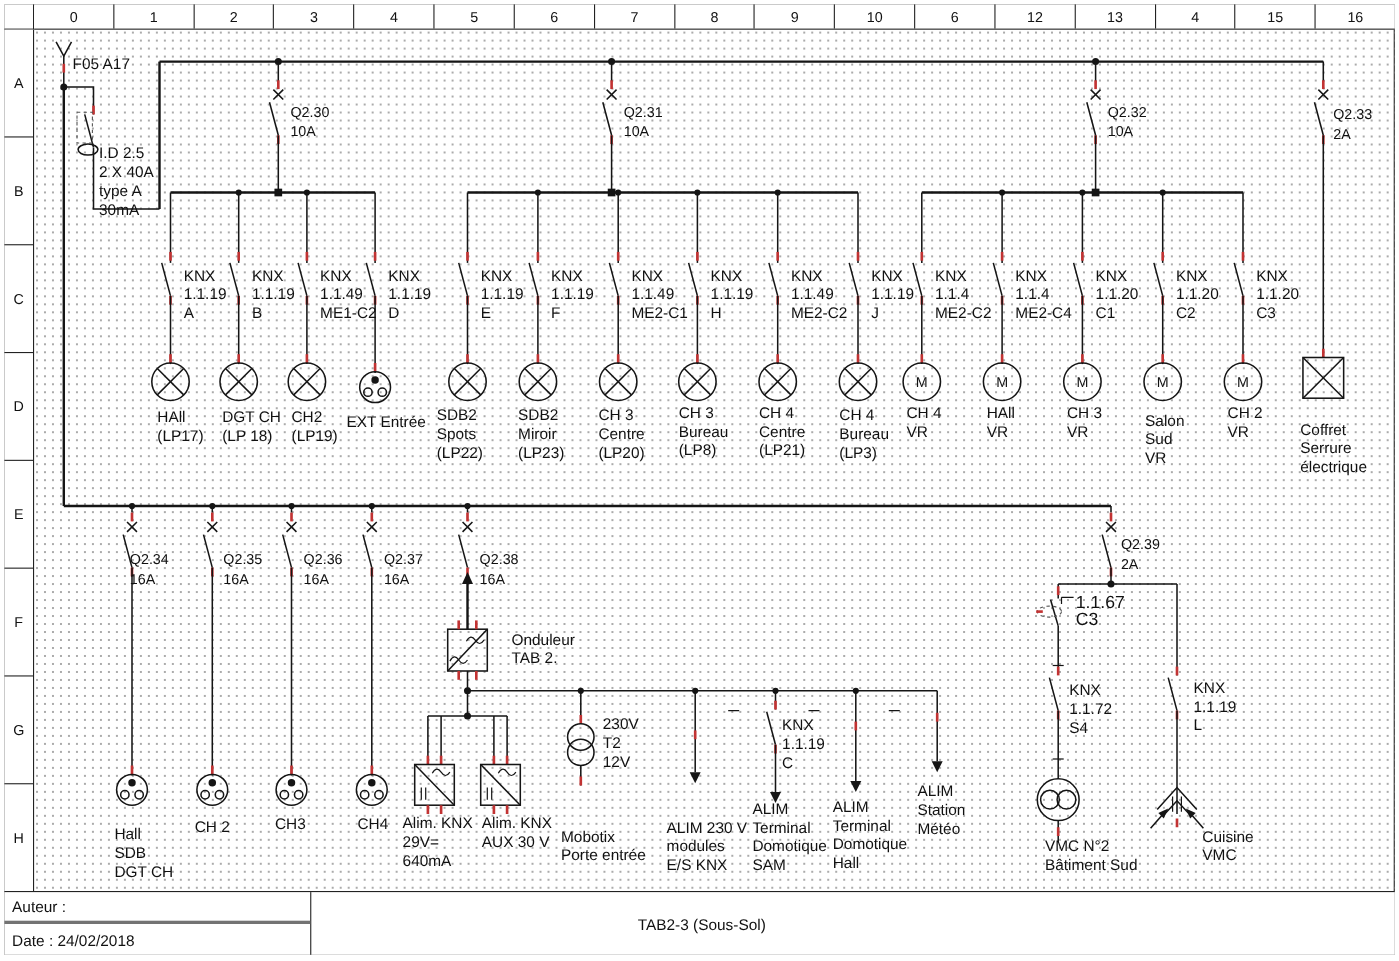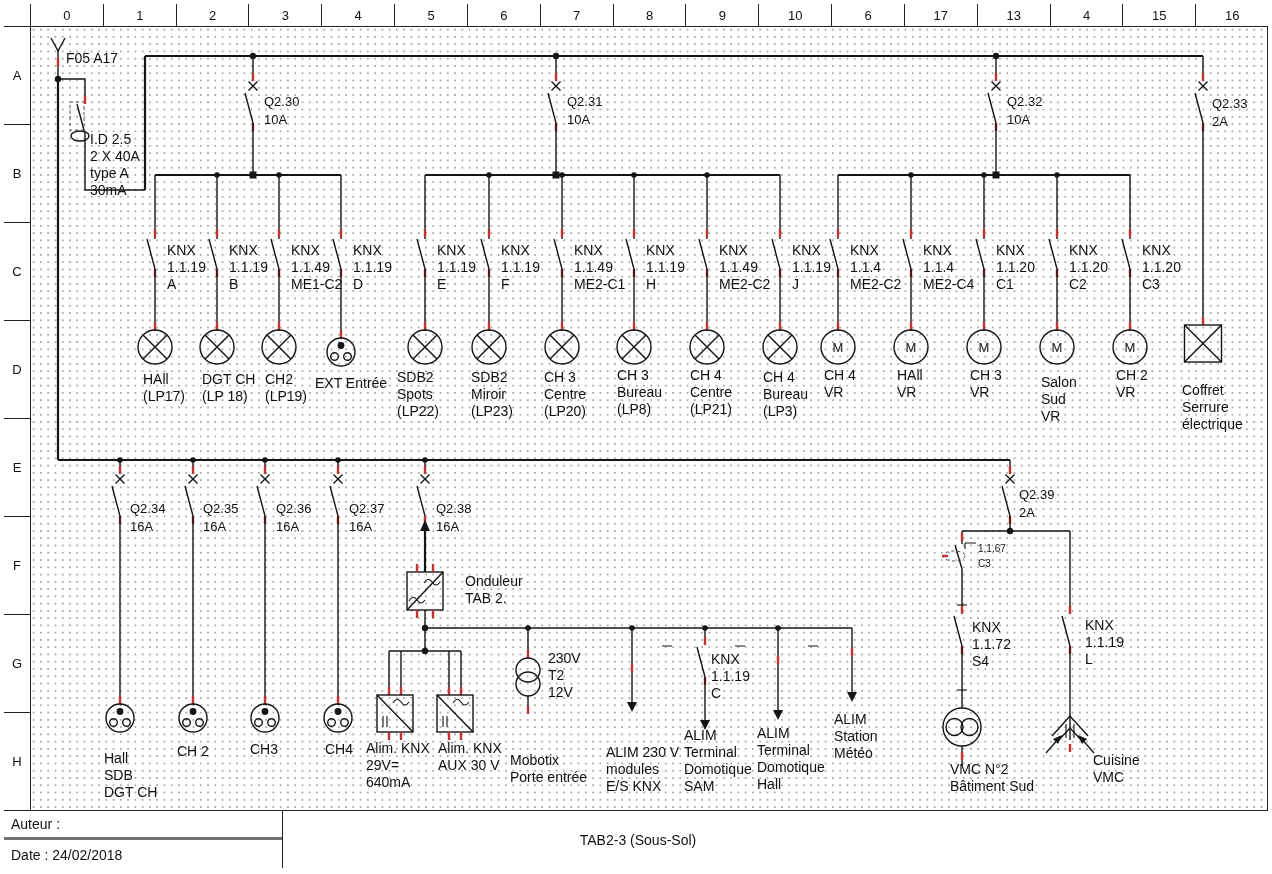--- a/index.html
+++ b/index.html
@@ -22,21 +22,21 @@
   .thin{stroke:#151515;stroke-width:1.1;fill:none}
   .r{stroke:#c23333;stroke-width:2.4;fill:none}
   .sym{stroke:#151515;stroke-width:1.4;fill:none}
   .dsh{stroke:#555;stroke-width:1;fill:none;stroke-dasharray:3 3}
   .dot{fill:#151515;stroke:none}
   .fil{fill:#151515;stroke:none}
   text.m{font-family:"Liberation Sans",sans-serif;font-size:13px;fill:#111;text-anchor:middle}
   .lbl{position:absolute;font-size:14px;line-height:17px;white-space:pre-line}
   .brk{position:absolute;font-size:13px;line-height:18px}
   .brk span{display:block}
-  .small{font-size:10px;line-height:15px}
+  .small{font-size:16px;line-height:15px}
   .tb{position:absolute;left:4px;top:810px;width:1264px;height:58px;border-top:1px solid #222;background:#fff;font-size:14px}
   .tb-left{position:absolute;left:0;top:0;width:279px;height:100%;border-right:1px solid #222}
   .tb-right{position:absolute;left:989px;top:0;width:275px;height:100%;border-left:1px solid #222}
   .tb-row{height:29px;display:flex;align-items:center;padding-left:7px;border-bottom:3px solid #737373}
   .tb-row:last-child{border-bottom:none}
   .tb-mid{position:absolute;left:279px;top:0;width:710px;height:100%;display:flex;align-items:center;justify-content:center}
 </style>
 </head>
 <body>
 
@@ -51,21 +51,21 @@
     <div class="cell">2</div>
     <div class="cell">3</div>
     <div class="cell">4</div>
     <div class="cell">5</div>
     <div class="cell">6</div>
     <div class="cell">7</div>
     <div class="cell">8</div>
     <div class="cell">9</div>
     <div class="cell">10</div>
     <div class="cell">6</div>
-    <div class="cell">17</div>
+    <div class="cell">12</div>
     <div class="cell">13</div>
     <div class="cell">4</div>
     <div class="cell">15</div>
     <div class="cell">16</div>
   </div>
 
   <div class="left-ruler">
     <div class="cell">A</div>
     <div class="cell">B</div>
     <div class="cell">C</div>
@@ -443,21 +443,21 @@
       <span>10A</span>
     </div>
   <div class="brk" style="left:1007px;top:93px">
       <span>Q2.32</span>
       <span>10A</span>
     </div>
   <div class="brk" style="left:1212px;top:95px">
       <span>Q2.33</span>
       <span>2A</span>
     </div>
-  <div class="brk" style="left:130px;top:500px">
+  <div class="brk" style="left:118px;top:500px">
       <span>Q2.34</span>
       <span>16A</span>
     </div>
   <div class="brk" style="left:203px;top:500px">
       <span>Q2.35</span>
       <span>16A</span>
     </div>
   <div class="brk" style="left:276px;top:500px">
       <span>Q2.36</span>
       <span>16A</span>

